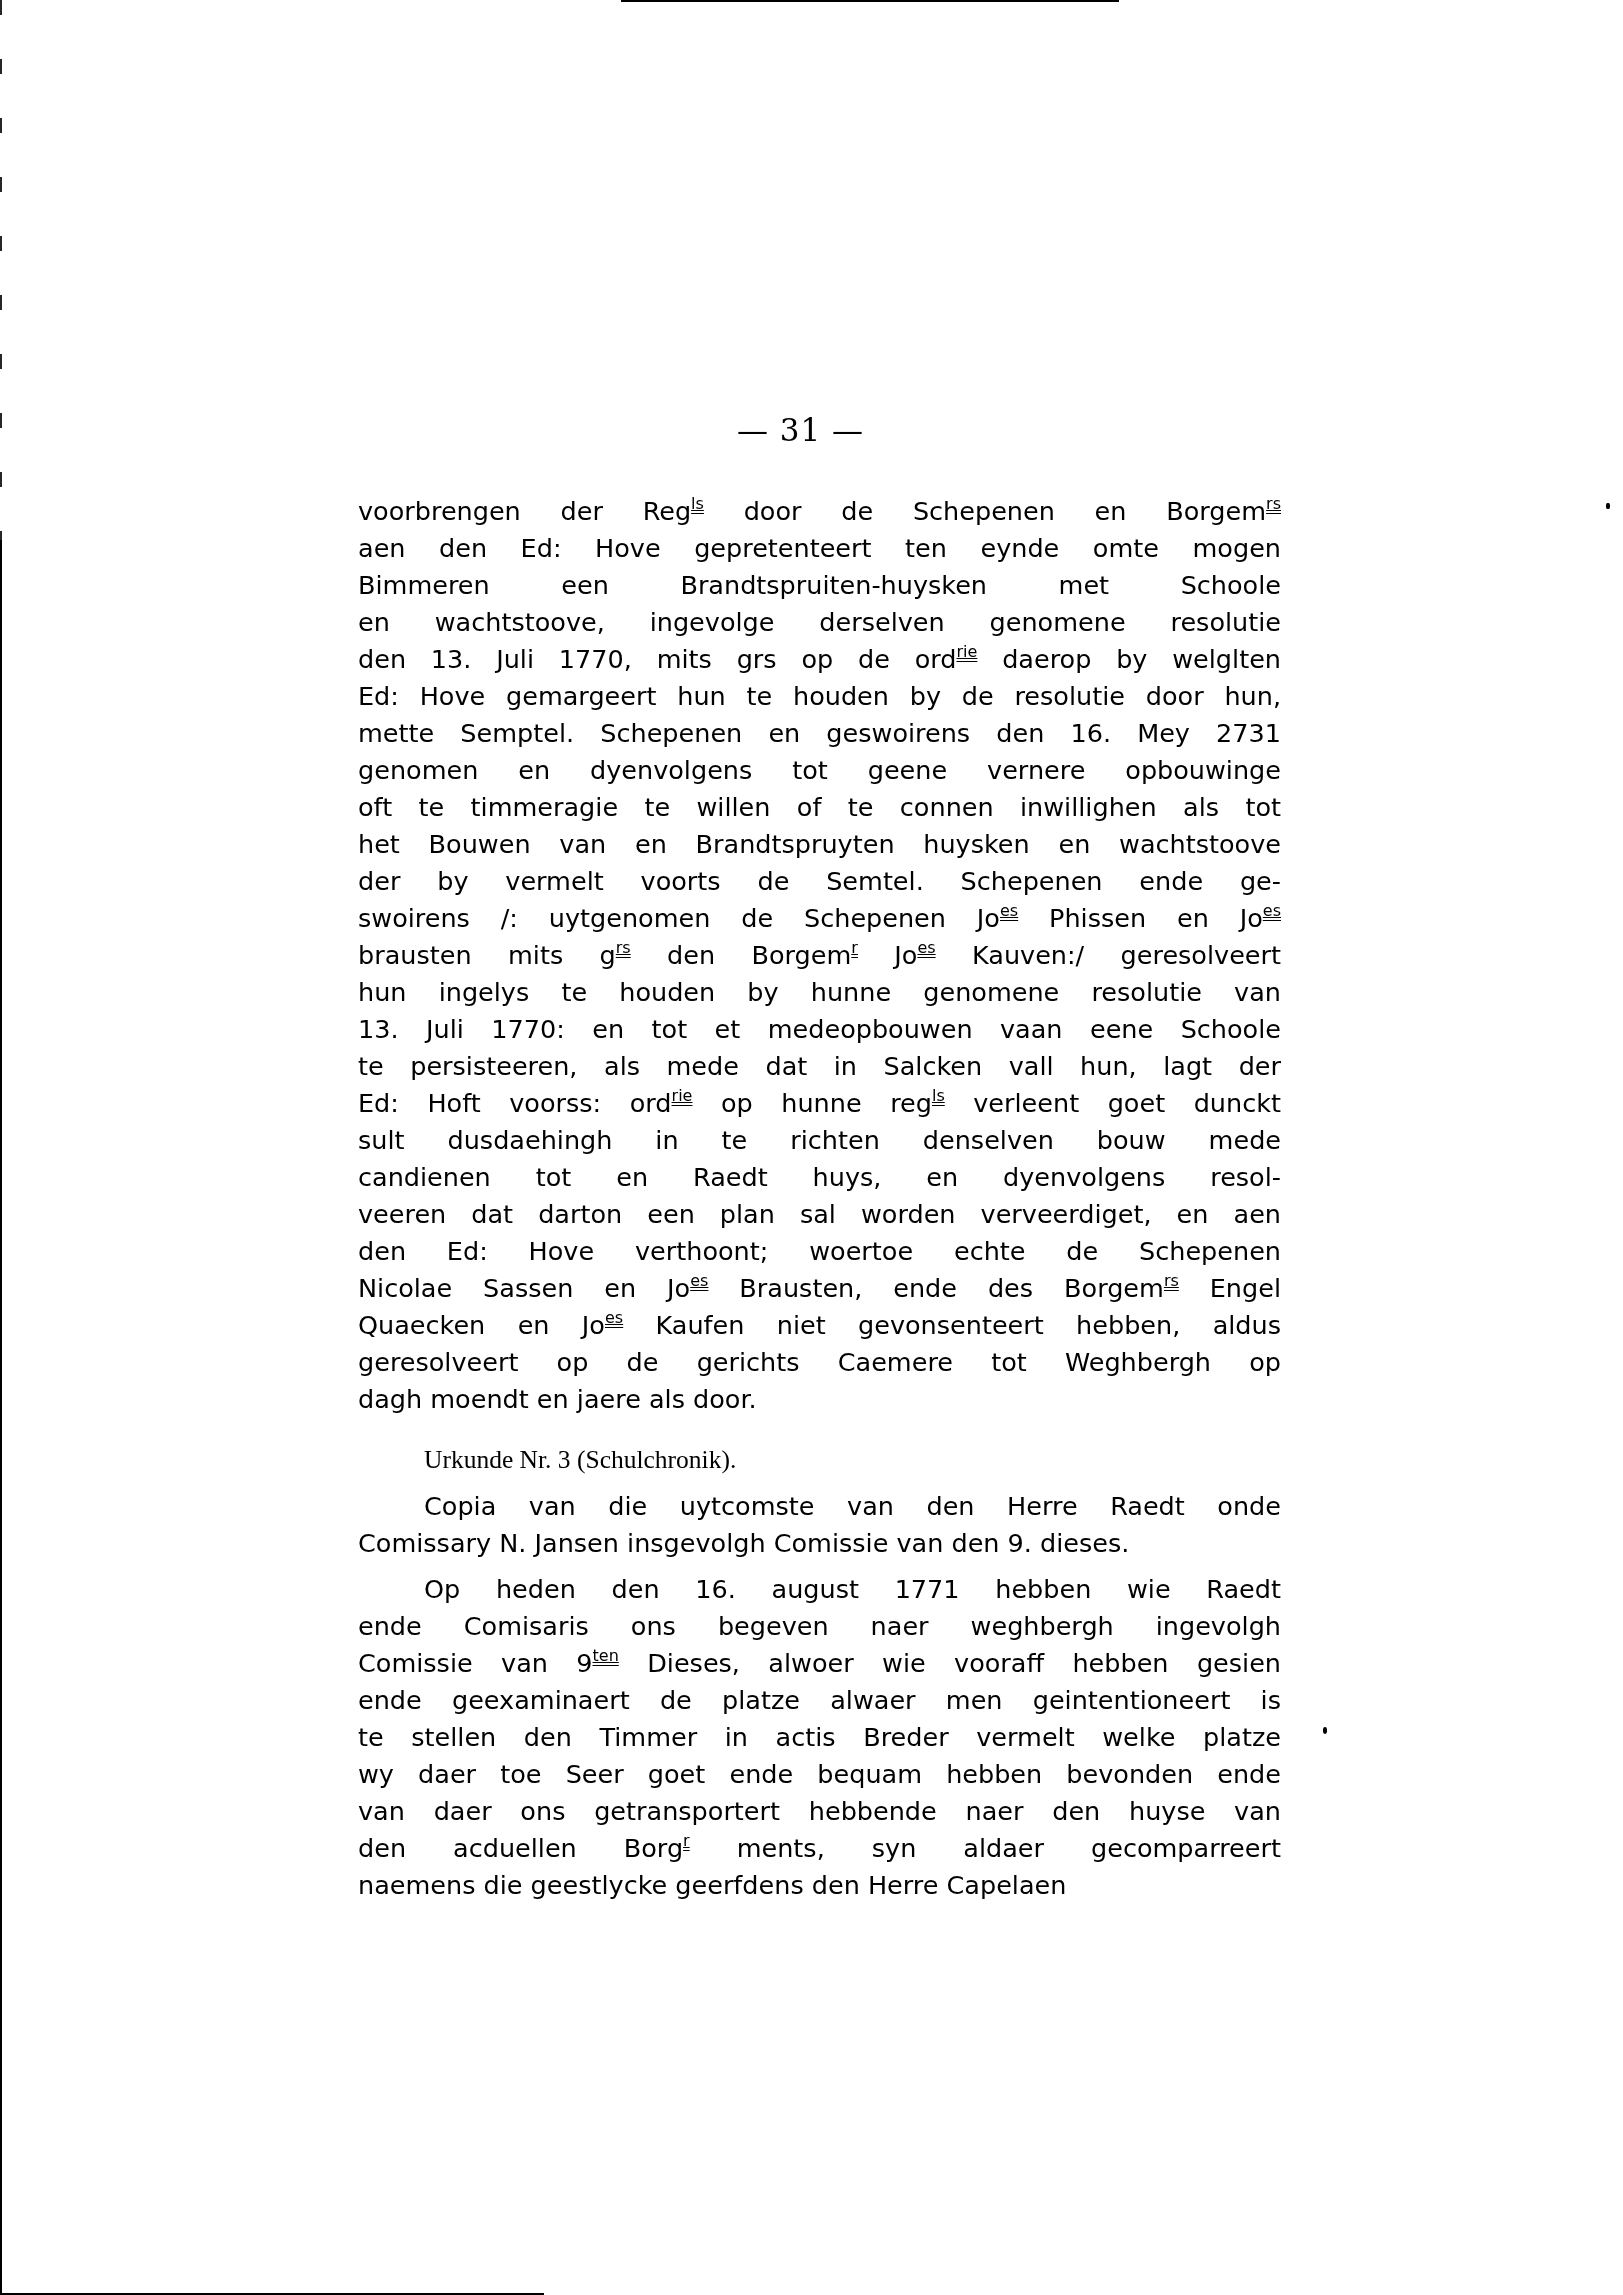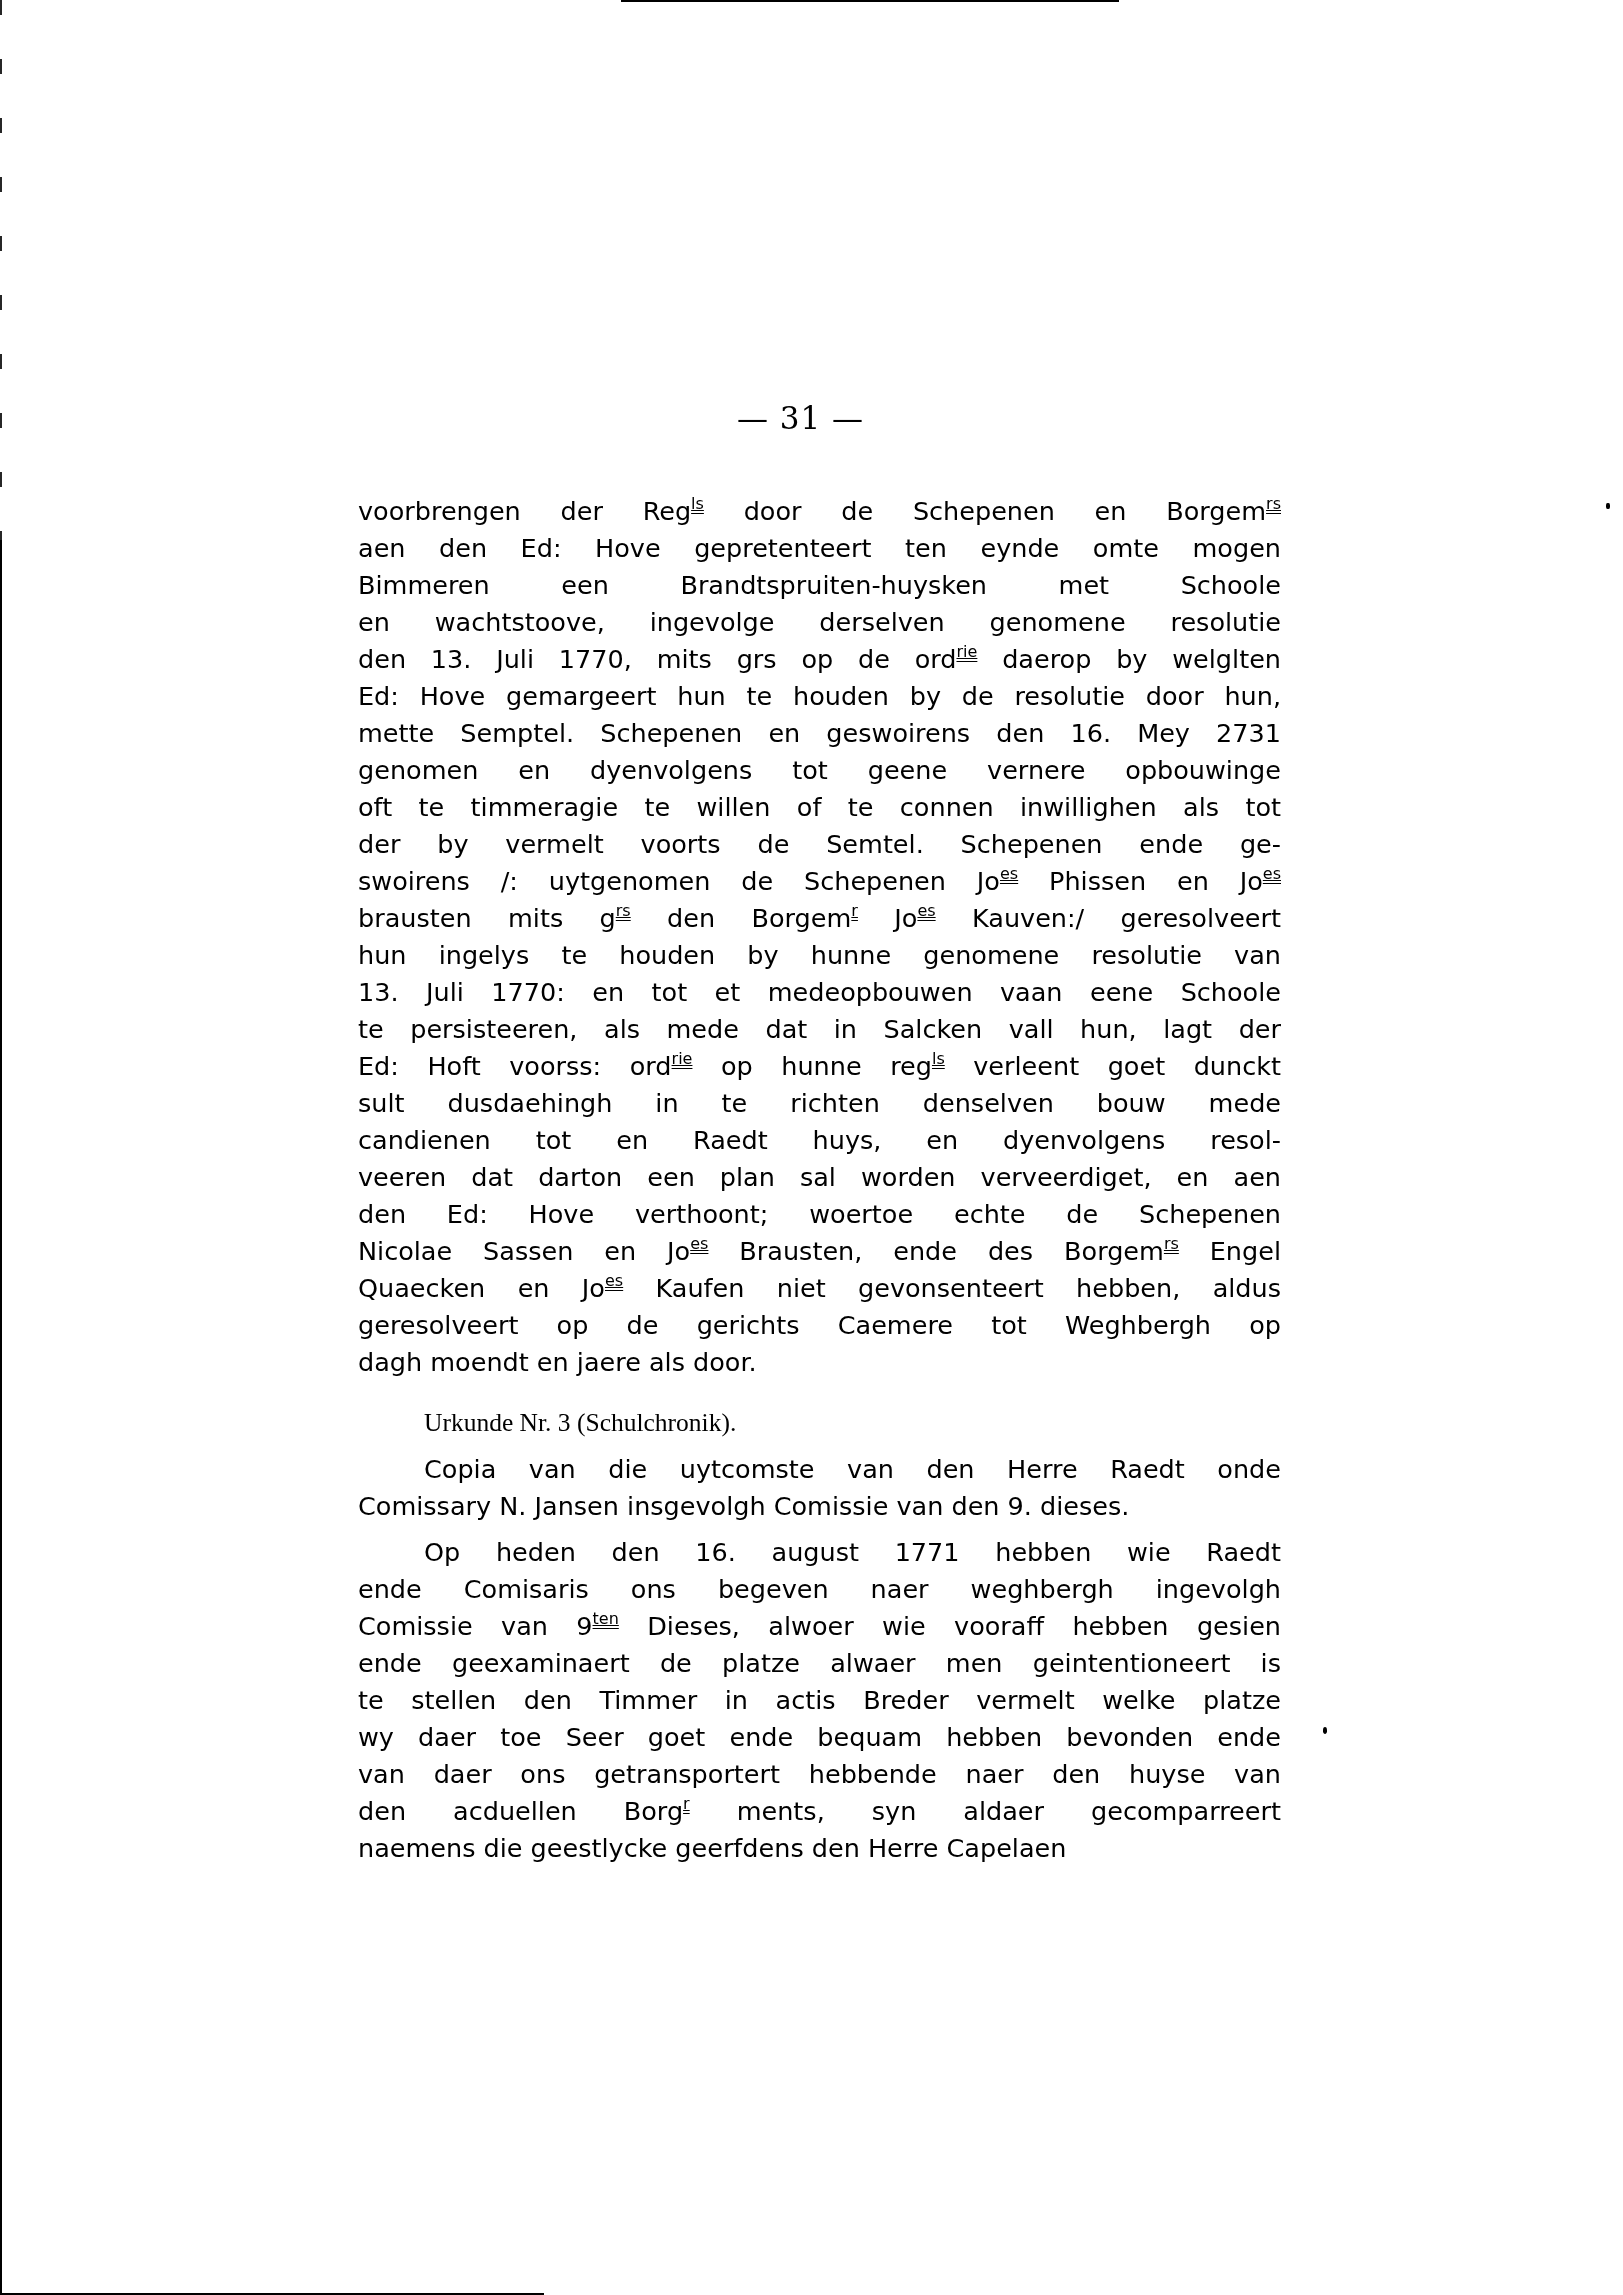--- a/index.html
+++ b/index.html
@@ -3,21 +3,21 @@
 <meta charset="utf-8">
 <style>
   html, body { margin:0; padding:0; background:#ffffff; }
   body { width:1623px; height:2295px; position:relative; overflow:hidden; }
   .top-bar { position:absolute; left:621px; top:0; width:498px; height:2px; background:#000; }
   .left-border { position:absolute; left:0; top:540px; width:2px; height:1756px; background:#000; }
   .left-ticks { position:absolute; left:0; top:0; width:2px; height:540px;
      background: repeating-linear-gradient(to bottom, #000 0 14.7px, transparent 14.7px 59px); opacity:.85; }
   .bottom-border { position:absolute; left:0; top:2293px; width:544px; height:2.5px; background:#000; }
   .speck { position:absolute; background:#000; border-radius:40%; }
-  .page-number { position:absolute; top:400px; left:0; width:1601px; text-align:center;
+  .page-number { position:absolute; top:412px; left:0; width:1601px; text-align:center;
      font-family:"DejaVu Serif", serif; font-size:31px; color:#000; letter-spacing:1px; }
   .text-block { position:absolute; left:358px; top:493px; width:923px;
      font-family:"DejaVu Sans", sans-serif; font-size:25.5px; line-height:37px; color:#000; }
   .line { display:block; white-space:nowrap; text-align:justify; text-align-last:justify; height:37px; overflow:visible; }
   .line.last { text-align-last:left; }
   .line.indent { padding-left:66px; }
   .heading { display:block; padding-left:66px; margin-top:22.6px; margin-bottom:10.8px;
      font-family:Liberation Serif, serif; font-size:25.5px; line-height:37px; }
   .para-gap { height:8.8px; }
   sup, .abbr { font-size:16px; vertical-align:10.8px; text-decoration:underline double; line-height:0; }
@@ -38,20 +38,21 @@
   <div id="para-0">
       <span class="line">voorbrengen der Reg<span class="abbr">ls</span> door de Schepenen en Borgem<span class="abbr">rs</span></span>
       <span class="line">aen den Ed: Hove gepretenteert ten eynde omte mogen</span>
       <span class="line">Bimmeren een Brandtspruiten-huysken met Schoole</span>
       <span class="line">en wachtstoove, ingevolge derselven genomene resolutie</span>
       <span class="line">den 13. Juli 1770, mits grs op de ord<span class="abbr">rie</span> daerop by welglten</span>
       <span class="line">Ed: Hove gemargeert hun te houden by de resolutie door hun,</span>
       <span class="line">mette Semptel. Schepenen en geswoirens den 16. Mey 2731</span>
       <span class="line">genomen en dyenvolgens tot geene vernere opbouwinge</span>
       <span class="line">oft te timmeragie te willen of te connen inwillighen als tot</span>
+      <span class="line">het Bouwen van en Brandtspruyten huysken en wachtstoove</span>
       <span class="line">der by vermelt voorts de Semtel. Schepenen ende ge-</span>
       <span class="line">swoirens /: uytgenomen de Schepenen Jo<span class="abbr">es</span> Phissen en Jo<span class="abbr">es</span></span>
       <span class="line">brausten mits g<span class="abbr">rs</span> den Borgem<span class="abbr">r</span> Jo<span class="abbr">es</span> Kauven:/ geresolveert</span>
       <span class="line">hun ingelys te houden by hunne genomene resolutie van</span>
       <span class="line">13. Juli 1770: en tot et medeopbouwen vaan eene Schoole</span>
       <span class="line">te persisteeren, als mede dat in Salcken vall hun, lagt der</span>
       <span class="line">Ed: Hoft voorss: ord<span class="abbr">rie</span> op hunne reg<span class="abbr">ls</span> verleent goet dunckt</span>
       <span class="line">sult dusdaehingh in te richten denselven bouw mede</span>
       <span class="line">candienen tot en Raedt huys, en dyenvolgens resol-</span>
       <span class="line">veeren dat darton een plan sal worden verveerdiget, en aen</span>

